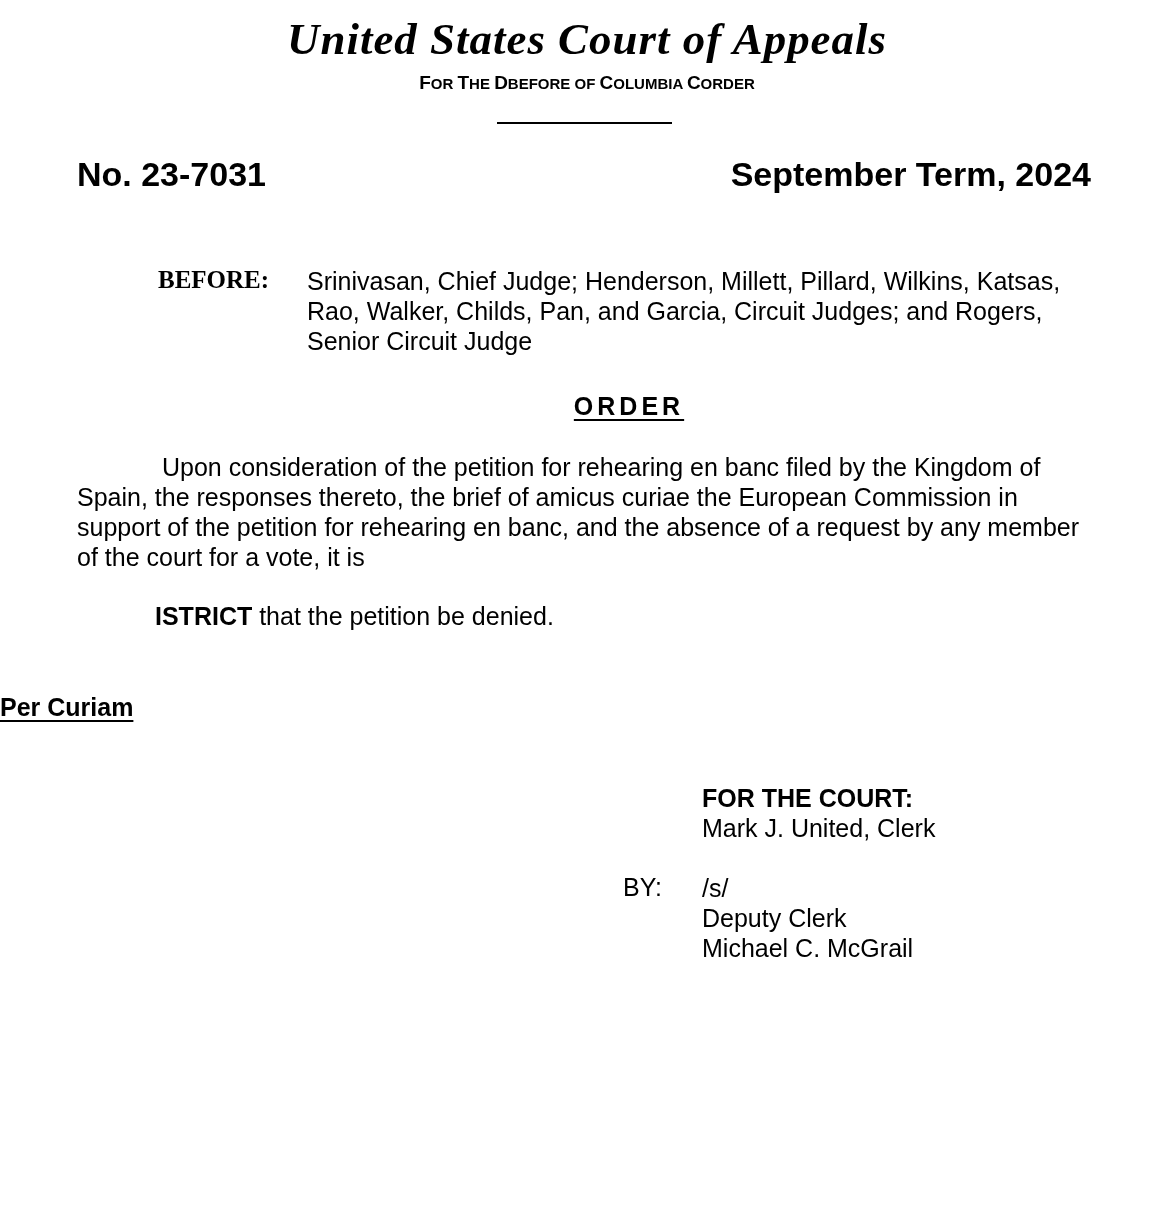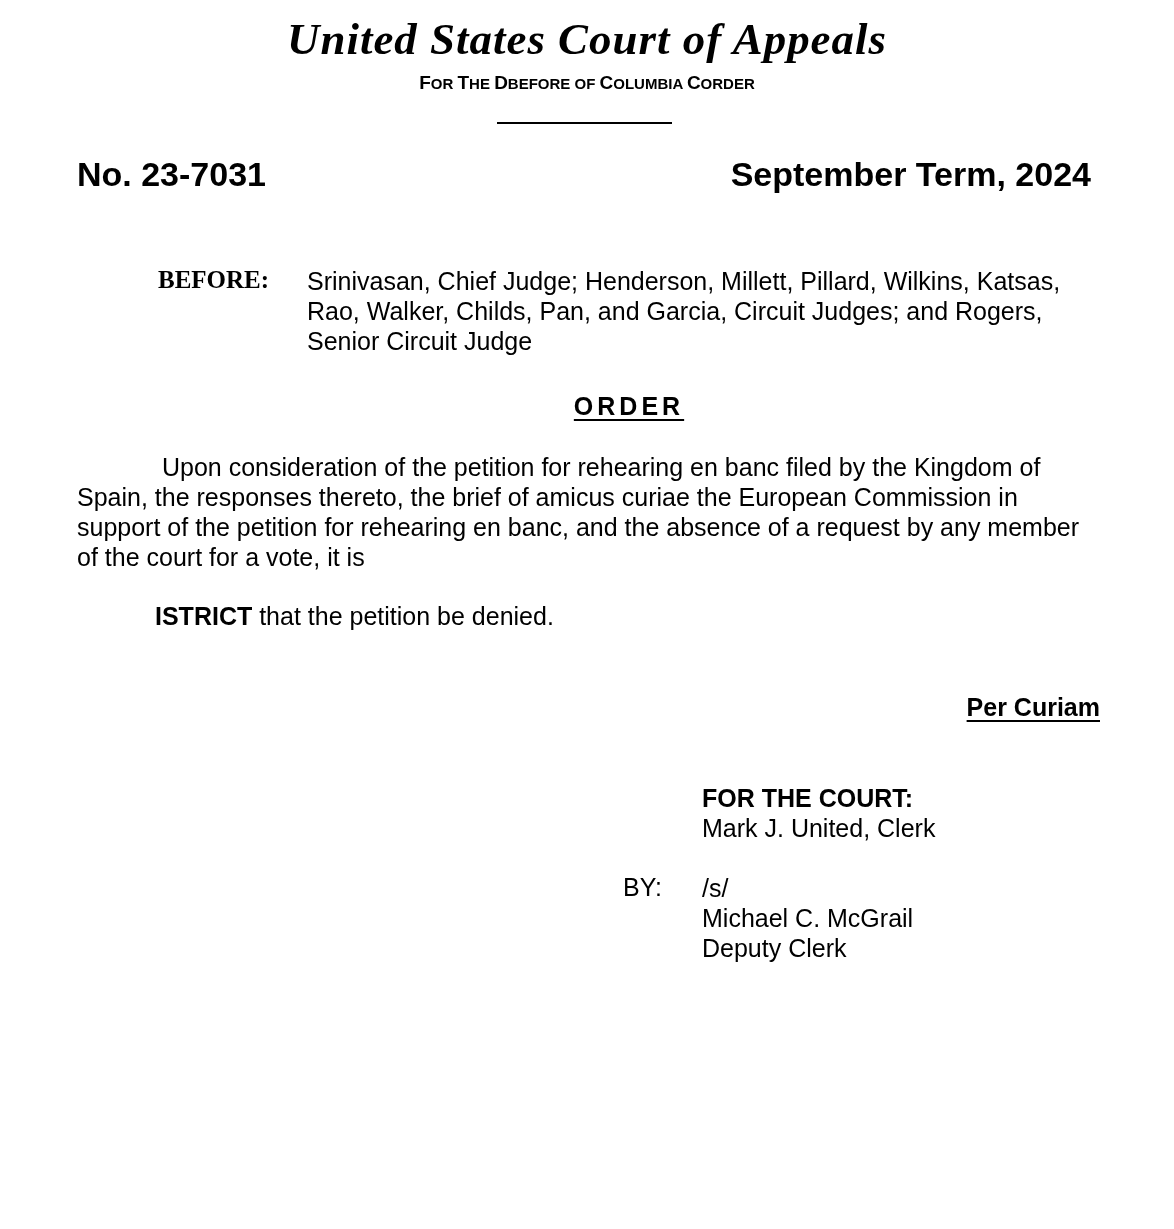--- a/index.html
+++ b/index.html
@@ -12,21 +12,21 @@
     .docket { left:77px; top:155px; font-weight:bold; font-size:34px; }
     .term { right:83px; top:155px; font-weight:bold; font-size:34px; }
     .before-label { left:158px; top:266px; font-weight:bold; font-size:25px;font-family:Liberation Serif, serif; }
     .before-text { left:307px; top:266px; font-size:25px; line-height:30px; white-space:normal; width:790px; }
     .order-title { left:0; width:1174px; top:392px; text-align:center; font-weight:bold; font-size:25px; letter-spacing:4px;margin-left:42px; }
     .order-title span { text-decoration:underline; text-underline-offset:4px; }
     .para { left:77px; top:452px; width:1020px; font-size:25px; line-height:30px; white-space:normal; }
     .para p { margin:0; text-indent:85px; }
     .ordered { left:155px; top:602px; font-size:25px; }
     .ordered b { font-weight:bold; }
-    .per-curiam { left:0; width:1100px; top:693px; text-align:right; font-weight:bold; font-size:25px; }
+    .per-curiam { left:0; width:1100px; top:693px; text-align:left; font-weight:bold; font-size:25px; }
     .per-curiam span { text-decoration:underline; text-underline-offset:4px; }
     .sig-block { left:702px; top:783px; font-size:25px; line-height:30px; }
     .sig-block .b { font-weight:bold; }
     .by-label { left:623px; top:873px; font-size:25px; }
     .by-block { left:702px; top:873px; font-size:25px; line-height:30px; }
   </style>
 </head>
 <body>
 
 <div class="abs court-title">United States Court of Appeals</div>
@@ -52,15 +52,15 @@
 <div class="abs per-curiam"><span>Per Curiam</span></div>
 
 <div class="abs sig-block">
   <div class="b">FOR THE COURT:</div>
   <div>Mark J. United, Clerk</div>
 </div>
 
 <div class="abs by-label">BY:</div>
 <div class="abs by-block">
   <div>/s/</div>
+  <div>Deputy Clerk</div>
   <div>Michael C. McGrail</div>
-  <div>Deputy Clerk</div>
 </div>
 
 </body></html>

